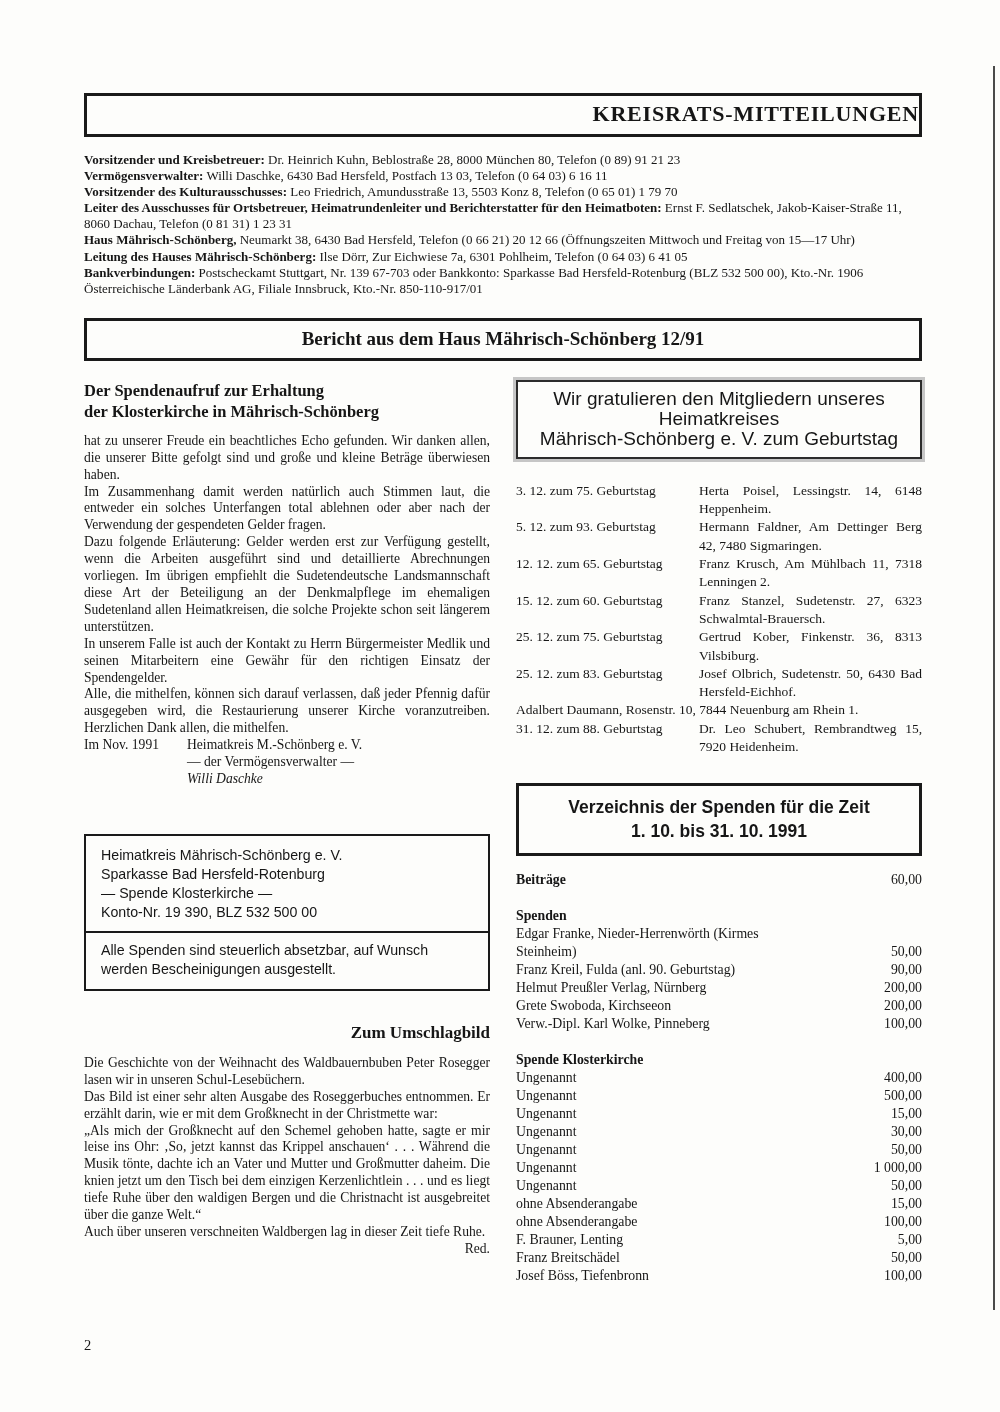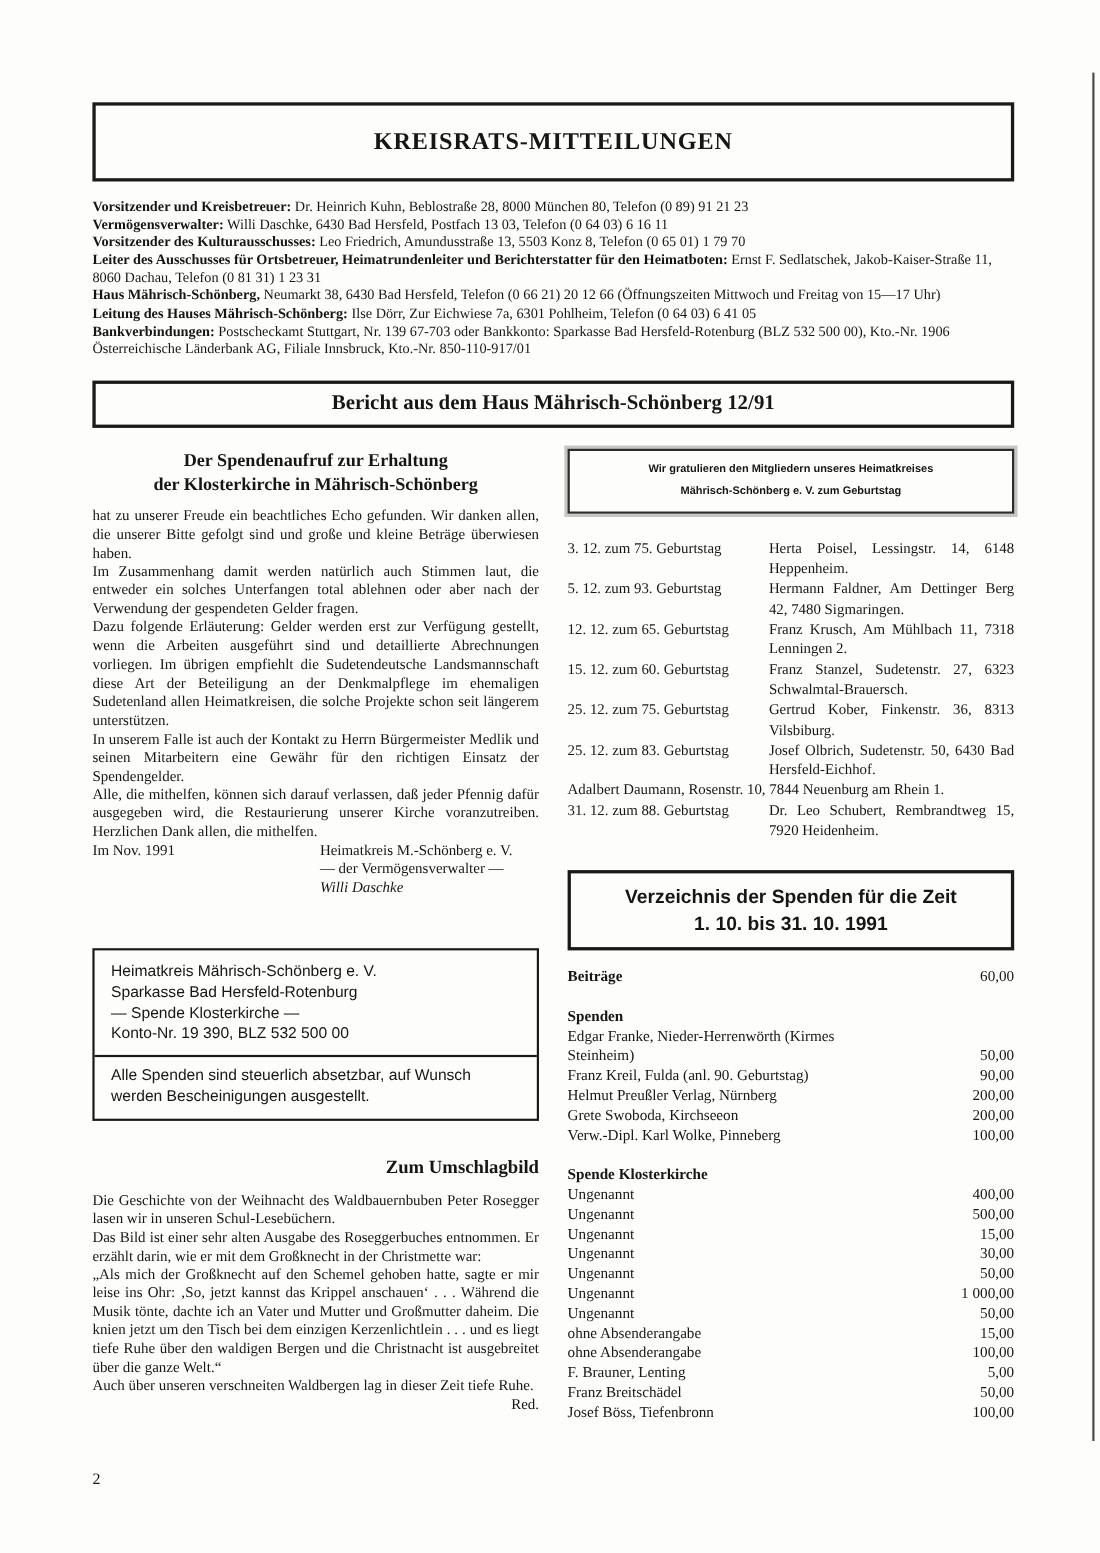--- a/index.html
+++ b/index.html
@@ -13,45 +13,45 @@
     overflow: hidden;
   }
   .content { position: absolute; left: 84px; top: 0; width: 838px; }
 
   .title-box {
     margin-top: 93px;
     border: 3px solid #1a1a1a;
     text-align: center;
     padding: 5px 0 7px;
   }
-  .title-box h1 { margin: 14px; font-size: 22px; font-weight: bold; letter-spacing: 0.8px; }
+  .title-box h1 { margin: 0; font-size: 22px; font-weight: bold; letter-spacing: 0.8px; text-align: right; }
 
   .masthead { margin-top: 15px; font-size: 13px; line-height: 16.1px; }
   .masthead p { margin: 0; }
   .masthead strong { font-weight: bold; }
 
   .report-box {
     margin-top: 21px;
     border: 3px solid #1a1a1a;
     text-align: center;
     padding: 7px 0 8px;
   }
   .report-box h2 { margin: 0; font-size: 19px; font-weight: bold; text-align: center; }
 
   .columns { display: flex; gap: 26px; margin-top: 17px; }
   .col { width: 406px; flex: none; }
 
   .appeal-heading {
-    text-align: center; font-size: 16.5px; font-weight: bold;
+    text-align: left; font-size: 16.5px; font-weight: bold;
     margin: 2px 0 11px; line-height: 21px;
   }
   .body-text p { margin: 0; text-align: justify; font-size: 13.6px; line-height: 16.9px; }
 
   .sig-row {
-    display: flex; justify-content: space-between;
+    display: flex; 
     font-size: 13.6px; line-height: 16.9px; padding-right: 24px; gap: 28px;
   }
   .sig-block div { line-height: 16.9px; }
   .sig-name { font-style: italic; }
 
   .account-box {
     margin-top: 46px;
     border: 2px solid #1a1a1a;
     padding: 10px 15px 10px;
     font-family: "Liberation Sans", "DejaVu Sans", sans-serif;
@@ -63,22 +63,22 @@
   .cover-heading { text-align: right; font-size: 17px; font-weight: bold; margin: 32px 0 12px; }
   .red-byline { float: right; }
 
   .congrats-box {
     margin-top: 2px;
     border: 2px solid #2c2c2c;
     box-shadow: 0 0 0 3px #c6c6c6;
     padding: 7px 8px 8px;
     text-align: center;
     font-family: "Liberation Sans", "DejaVu Sans", sans-serif;
-    font-weight: bold;
-    font-size: 10px; line-height: 20px;
+    font-weight: normal;
+    font-size: 19px; line-height: 20px;
   }
 
   .bdays { margin-top: 23px; }
   .bday { display: flex; font-size: 13.5px; line-height: 18.3px; }
   .bday-date { width: 183px; flex: none; }
   .bday-text { flex: 1; text-align: justify; }
 
   .donations-box {
     margin-top: 27px;
     border: 3px solid #1a1a1a;

